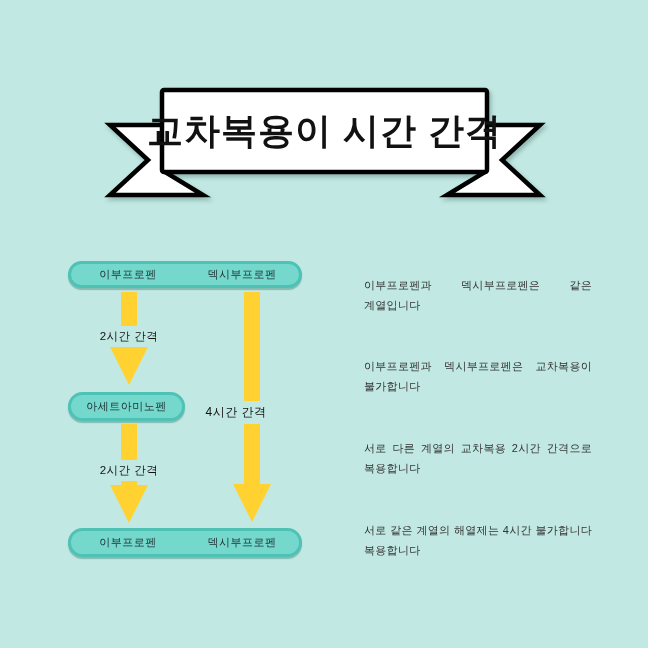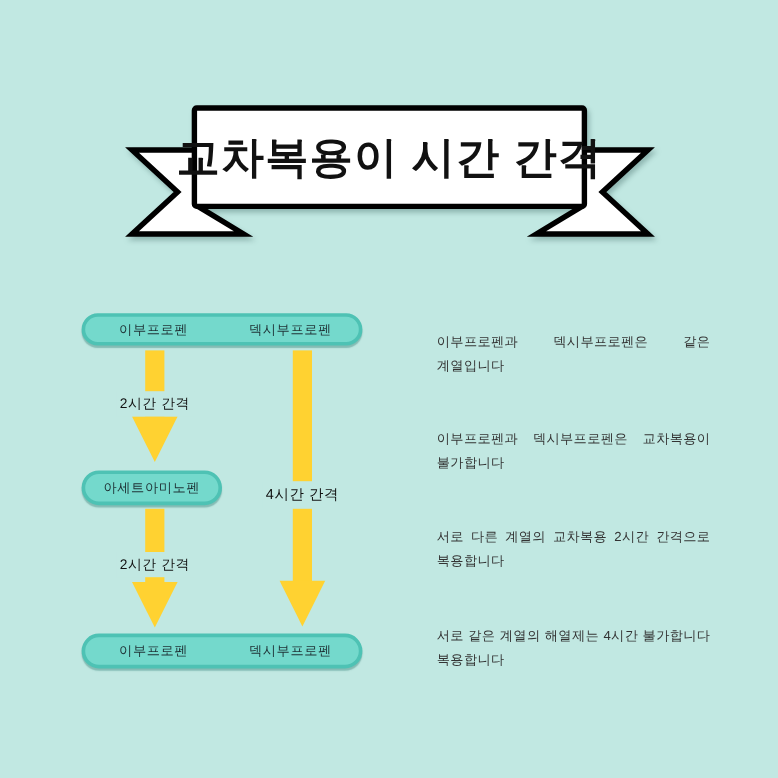--- a/index.html
+++ b/index.html
@@ -56,21 +56,21 @@
   .head-a2{left:110px;top:485px;}
   .head-a3{left:233px;top:484px;}
   .interval-label{
     position:absolute;transform:translateX(-50%);
     background:var(--bg);
     color:#111;font-size:11.5px;letter-spacing:.5px;
     padding:3px 3px;white-space:nowrap;
   }
   .lbl-a1{left:129px;top:326px;}
   .lbl-a2{left:129px;top:460px;}
-  .lbl-a3{left:252px;top:401px;font-size:12px;text-align:center;}
+  .lbl-a3{left:236px;top:401px;font-size:12px;text-align:center;}
   
   .note{
     position:absolute;left:352px;width:228px;margin:12px;
     font-family:Liberation Sans, sans-serif;
     font-size:11px;line-height:20px;letter-spacing:.3px;
     color:var(--note-ink);
     text-align:justify;word-break:keep-all;
   }
   .note-1{top:263px;}
   .note-2{top:344px;}

